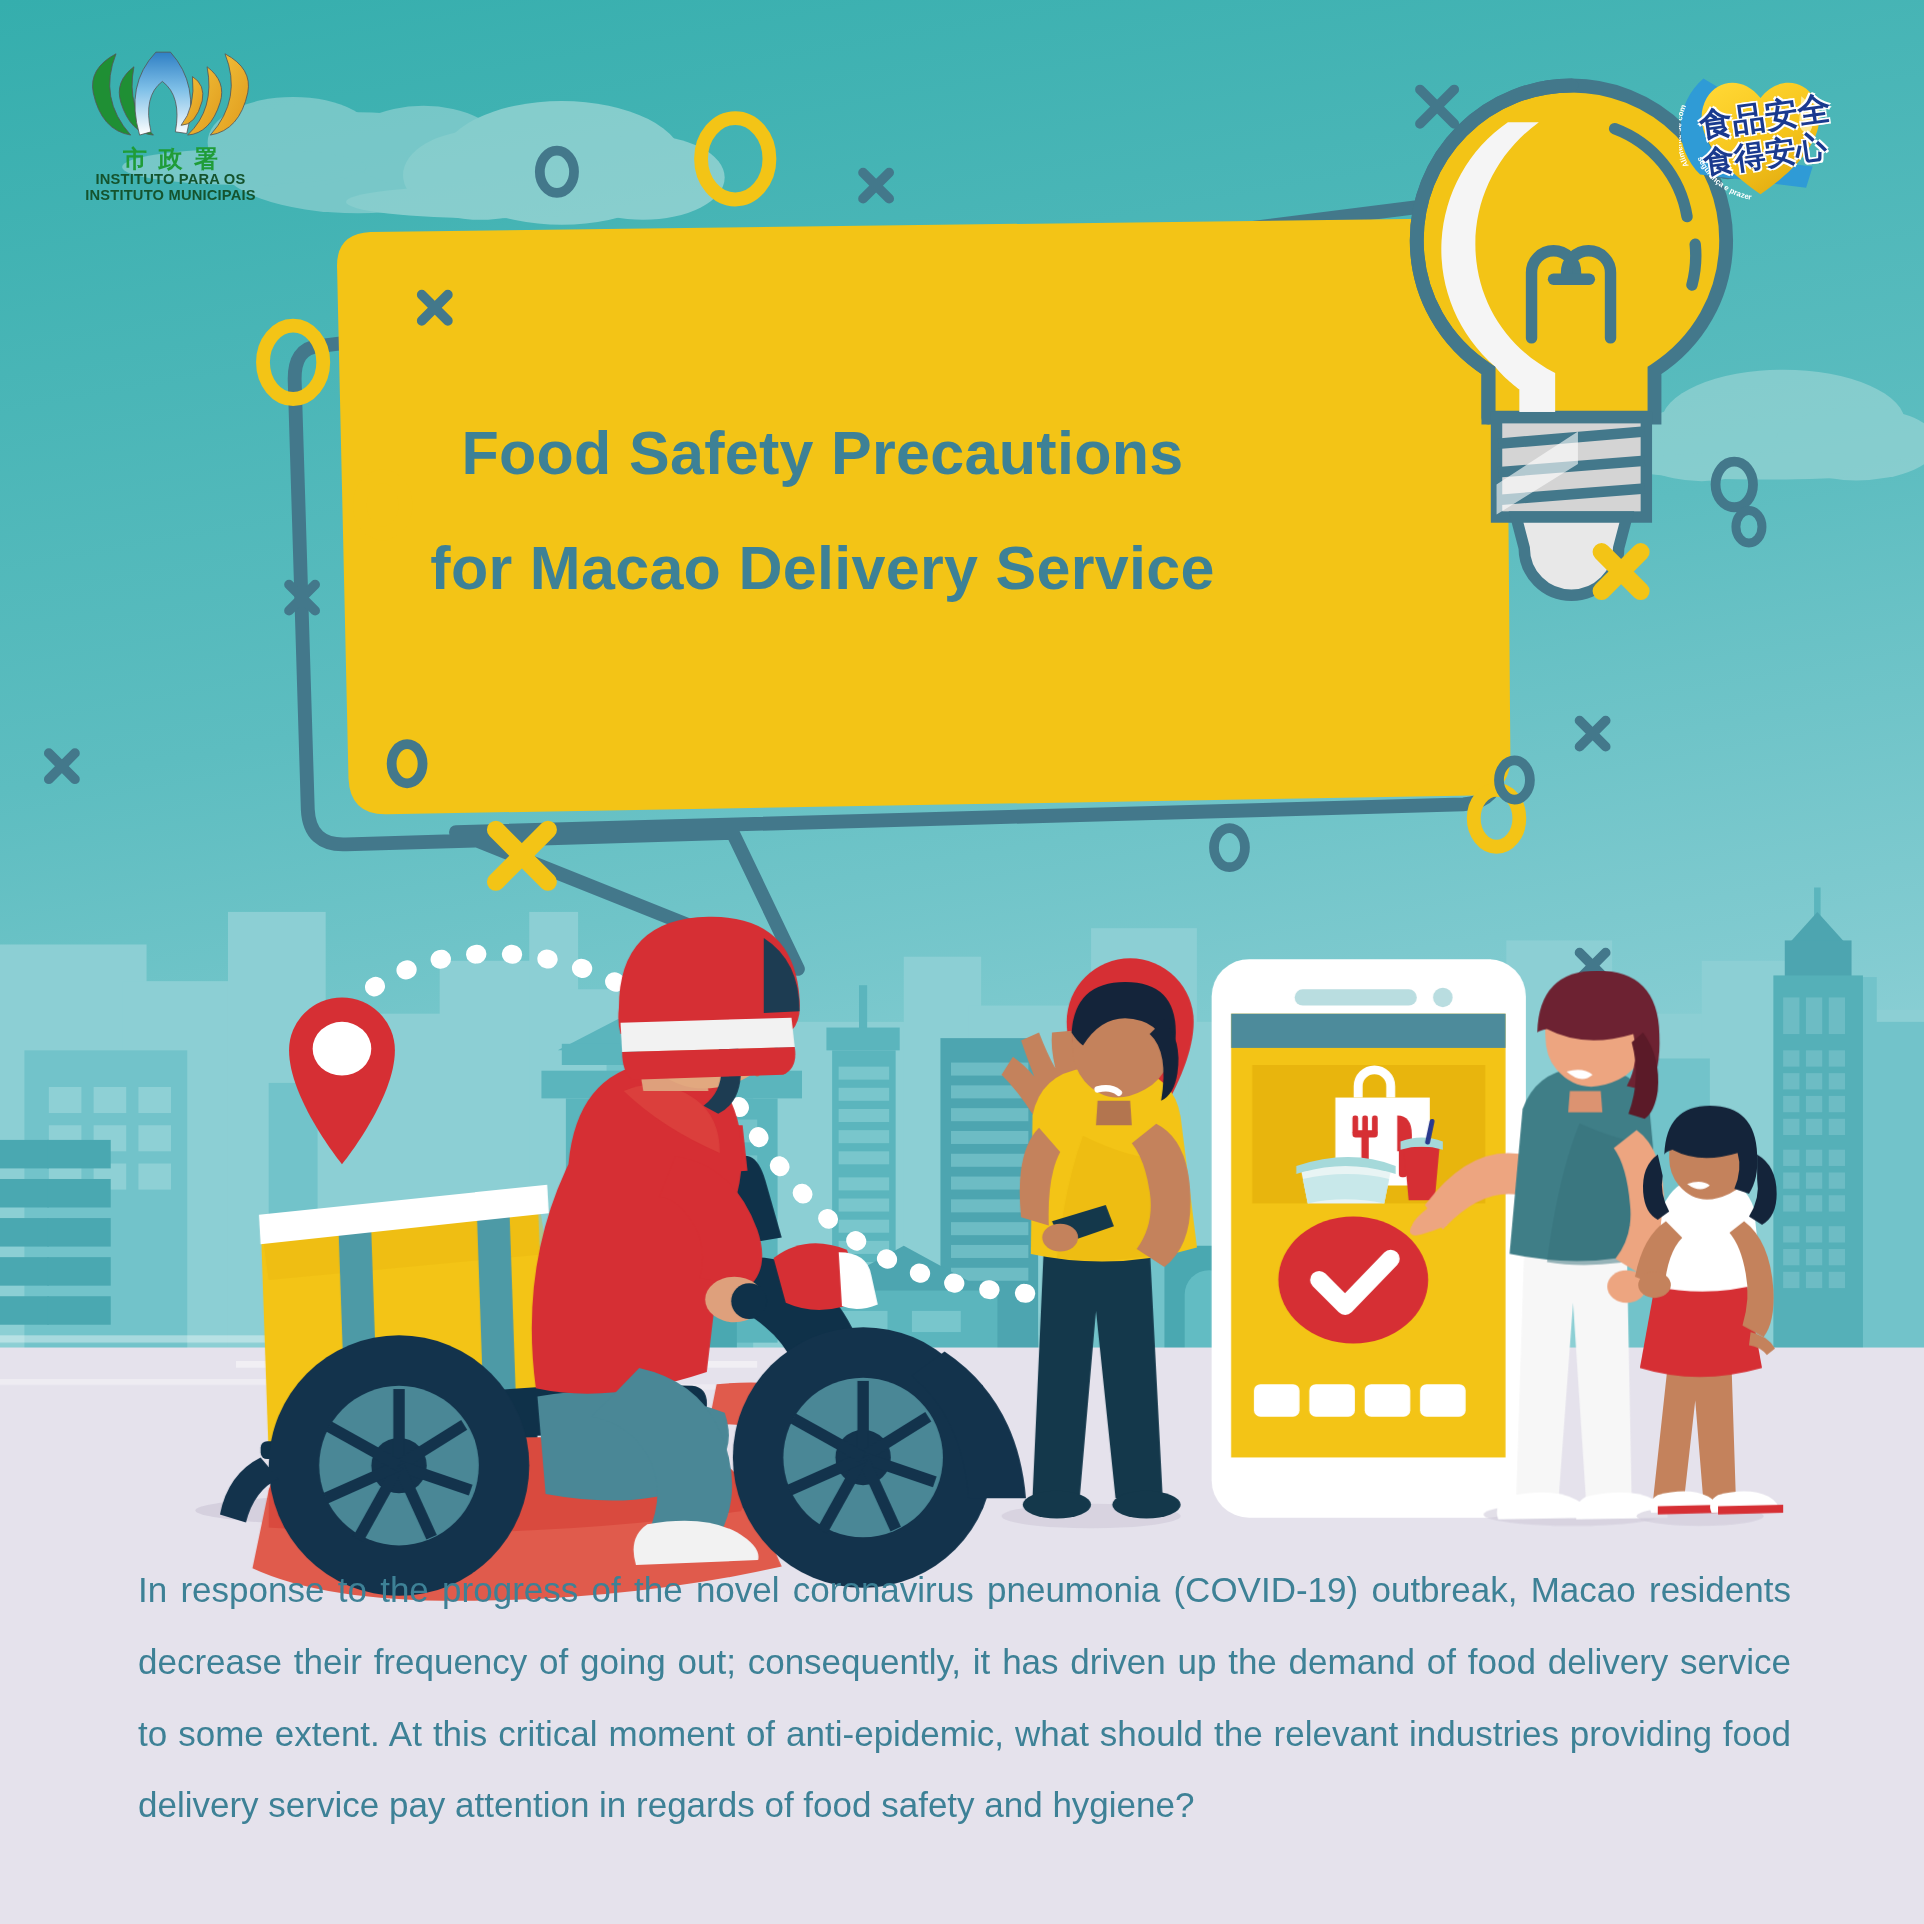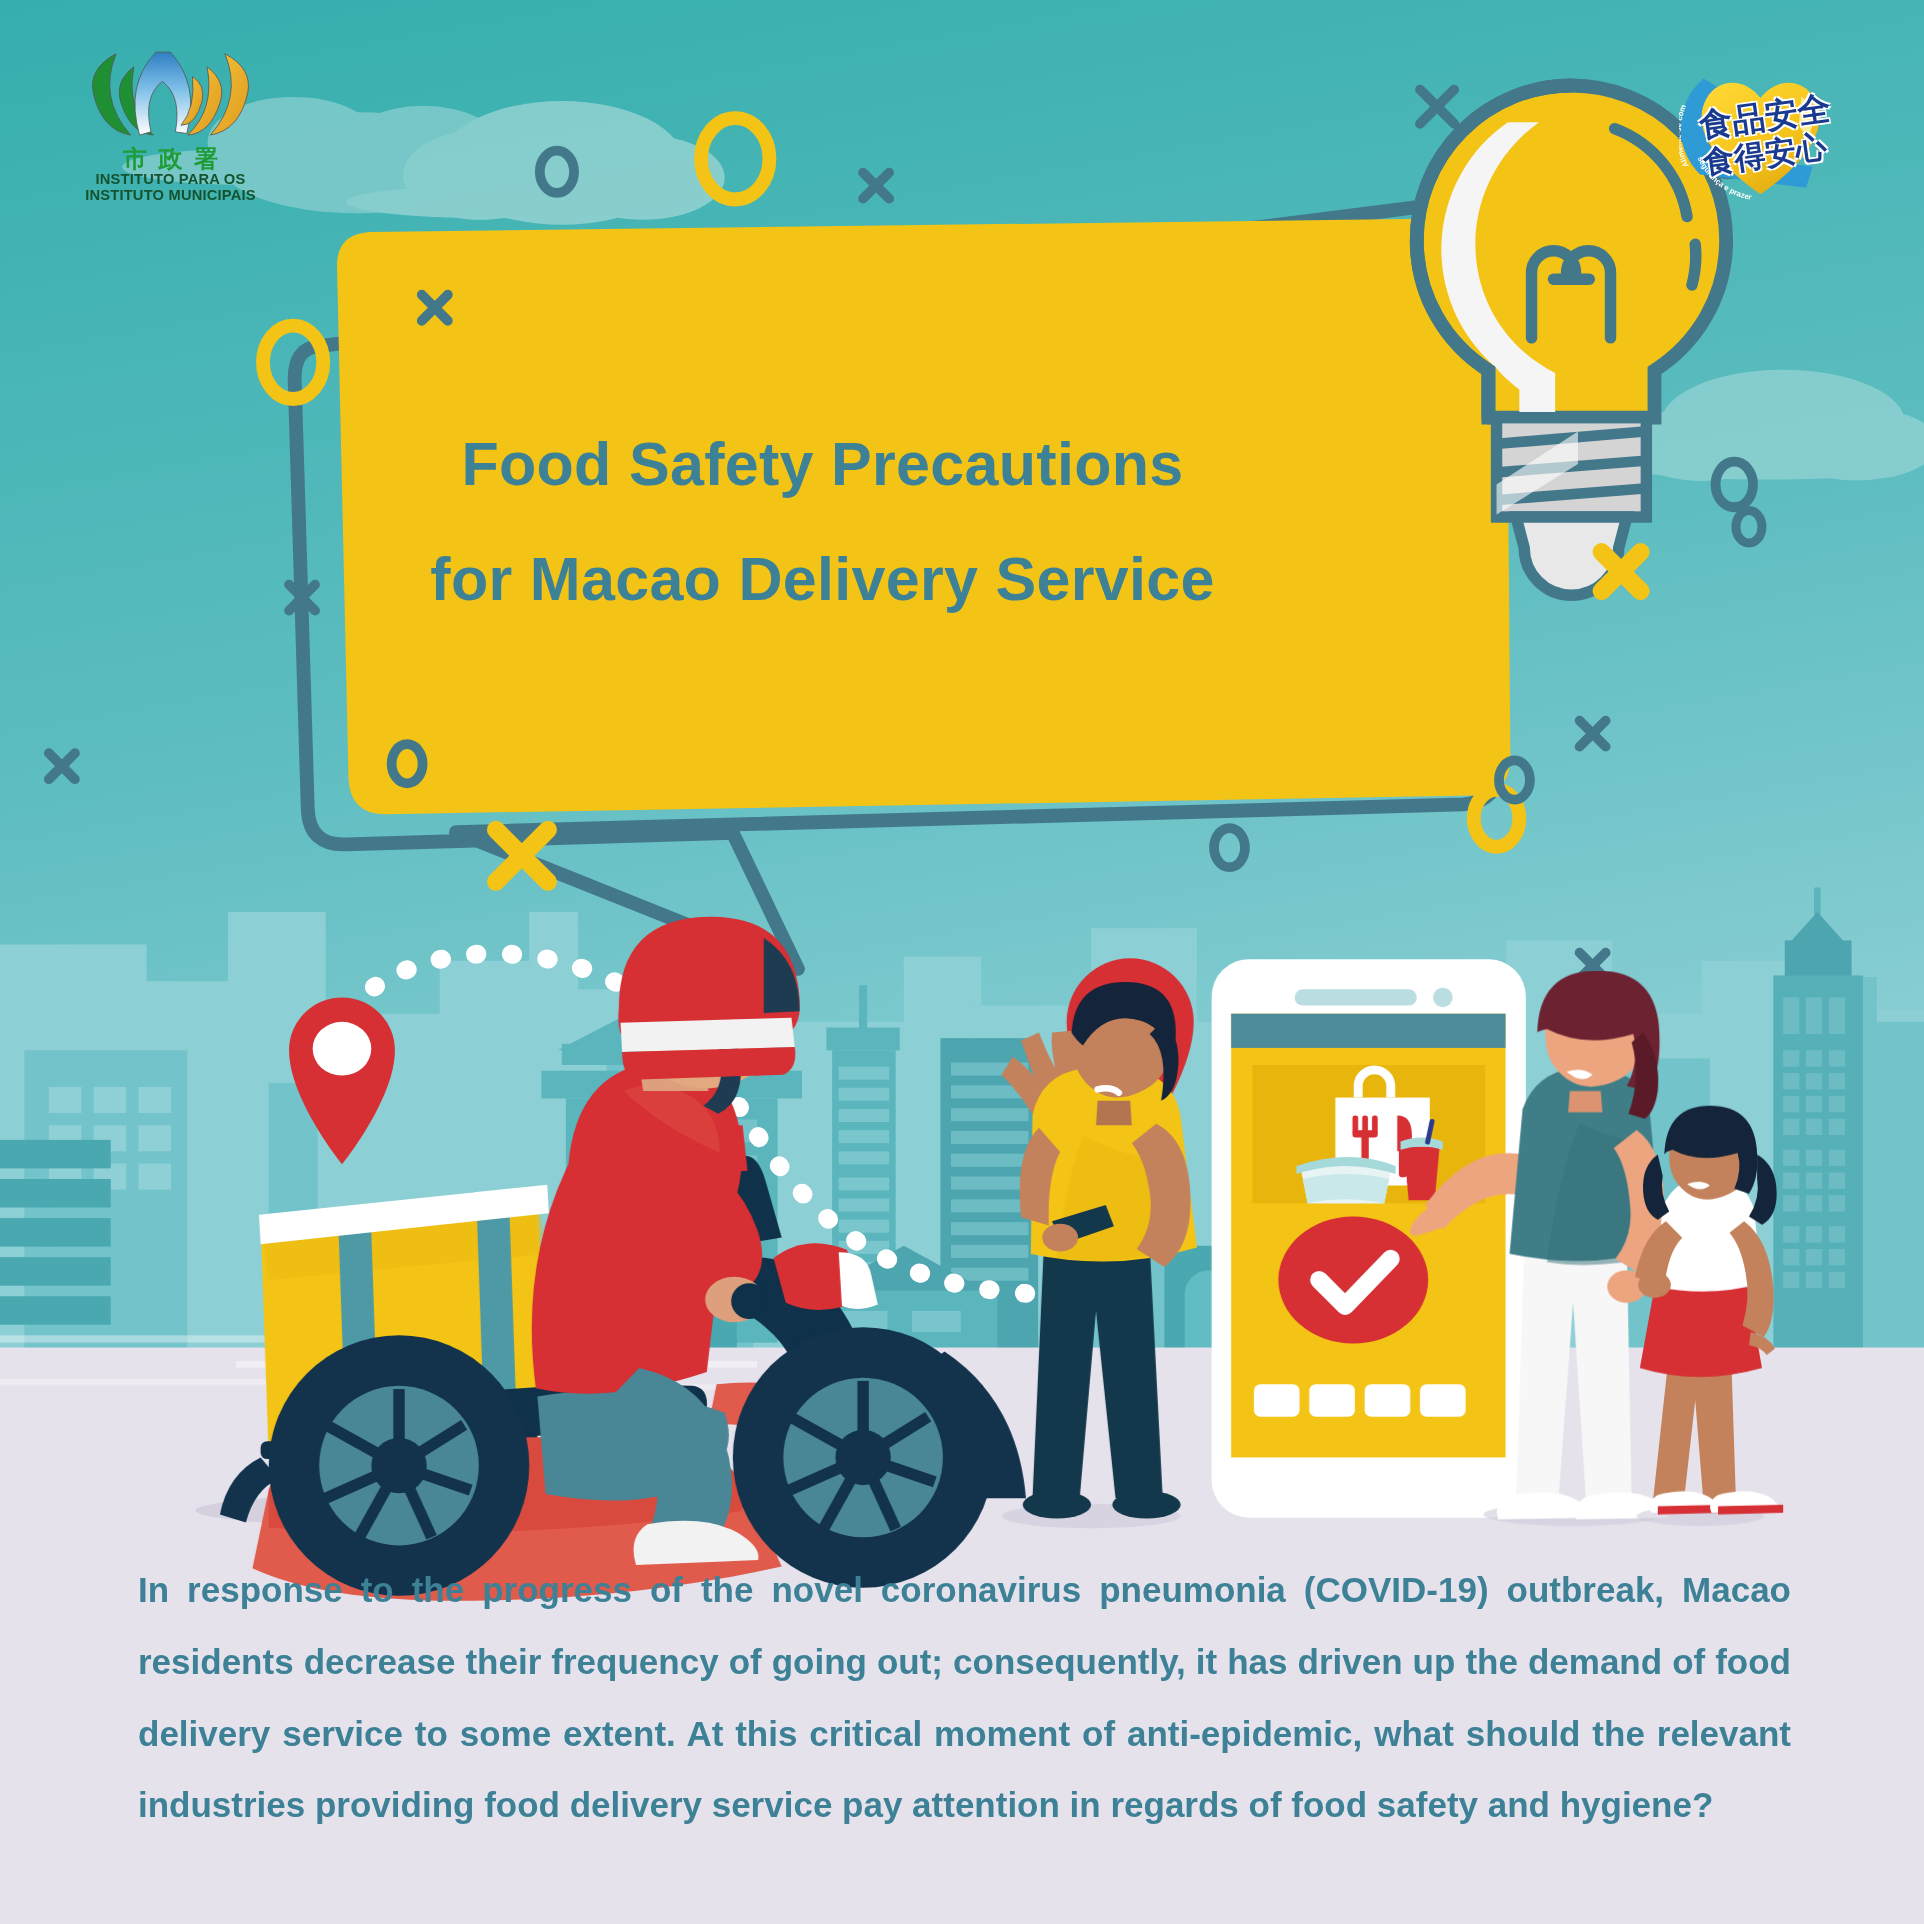--- a/index.html
+++ b/index.html
@@ -21,21 +21,20 @@
     background:linear-gradient(170deg,#35aead 0%, #3fb3b0 28%, #6cc4c7 62%, #86cdd3 100%);
   }
   .scene-svg { position:absolute; left:0; top:0; width:1924px; height:1924px; }
   
   .title-wrap {
     position:absolute;
     left:391px; top:423px;
     width:863px;
     text-align:center;
     z-index:40;
-    margin-top:11px;
   }
   .title-line {
     color:#3d8196;
     font-size:61px;
     font-weight:bold;
     letter-spacing:0.3px;
     line-height:1.0;
   }
   .title-line.second { margin-top:54px; }
   
@@ -57,21 +56,21 @@
   .badge-cn1, .badge-cn2 {
     position:absolute; color:#1a3a8f; font-weight:bold;
     text-shadow:1.6px 1.6px 0 #fff,-1.6px 1.6px 0 #fff,1.6px -1.6px 0 #fff,-1.6px -1.6px 0 #fff;
     white-space:nowrap;
   }
   .badge-cn1 { left:20.4px; top:46px; font-size:33px; transform:rotate(-8deg); }
   .badge-cn2 { left:24.4px; top:85px; font-size:31px; transform:rotate(-8deg); }
   
   .body-text {
     position:absolute; left:138px; top:1554px; width:1653px;
-    color:#3d8196; font-size:35px; font-weight:bold;
+    color:#3d8196; font-size:35px; font-weight:normal;
     line-height:2.05; text-align:justify; z-index:40;
   }
   .body-text p { text-align:justify; text-justify:inter-word; }
   .body-text p:last-child { text-align-last:left; }
 </style>
 </head>
 <body>
 
 <div id="poster">
 

